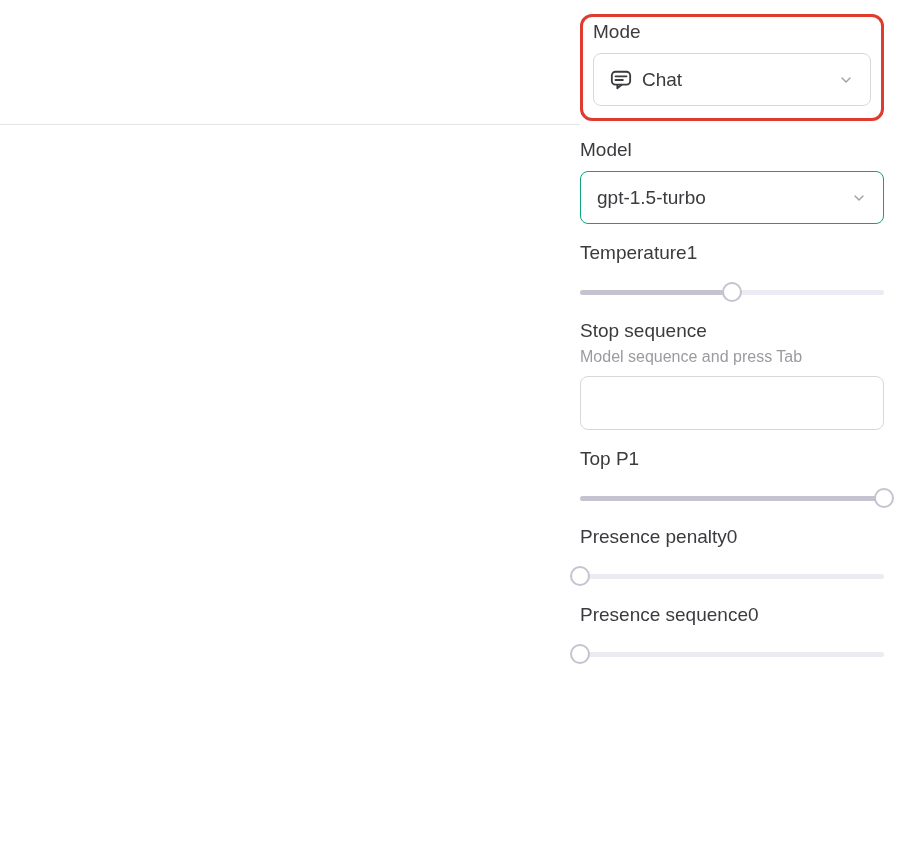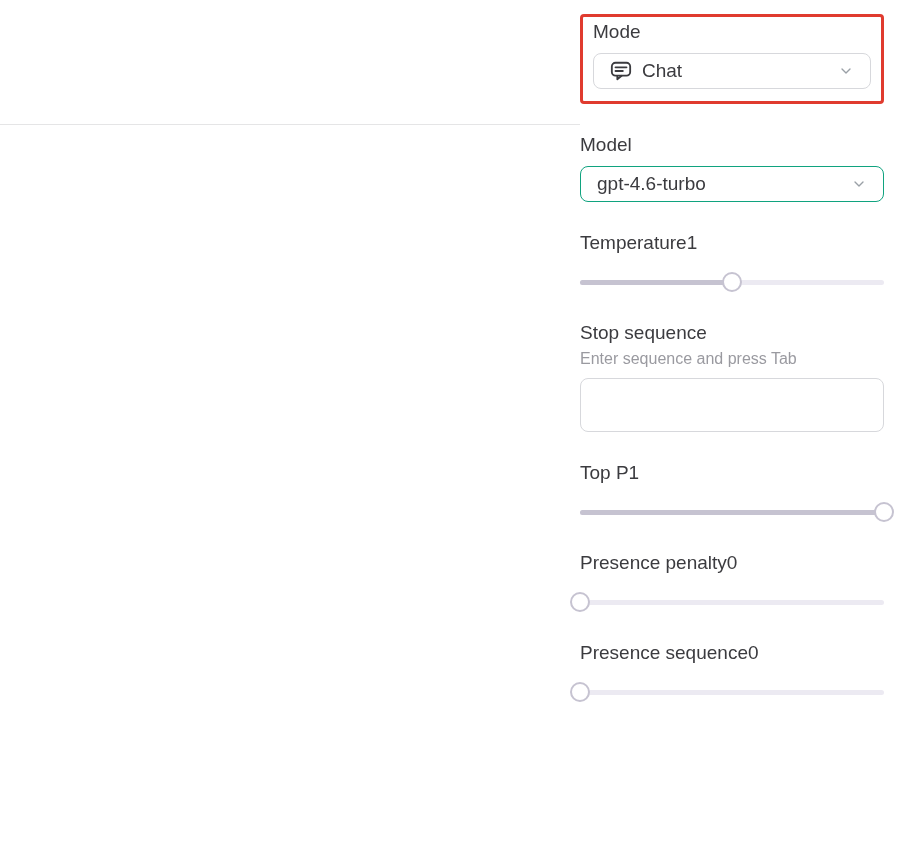--- a/index.html
+++ b/index.html
@@ -1,27 +1,27 @@
 <!DOCTYPE html>
 <html><head>
 <meta charset="utf-8">
 <style>
   * { box-sizing: border-box; margin: 0; padding: 0; }
   html, body { width: 900px; height: 851px; font-family: -apple-system, "Segoe UI", Helvetica, Arial, sans-serif; color:#333; background:#fff; }
   .page { display:flex; width:900px; height:851px; }
   .left  { flex:1; position:relative; }
   .left-hr { position:absolute; top:124px; left:0; right:0; height:1px; background:#e5e5e6; }
   .panel { width:320px; padding:14px 16px 0 0; }
-  .highlight-box { border:3px solid #e03b2f; border-radius:4px; padding:4px 10px 12px 10px; margin-bottom:14px; }
-  .group { margin-top:30px; }
+  .highlight-box { border:3px solid #e03b2f; border-radius:12px; padding:4px 10px 12px 10px; margin-bottom:14px; }
+  .group { margin-top:18px; }
   .label { font-size:19px; color:#3b3b3f; margin-bottom:10px; }
   .hint  { font-size:16px; color:#9a9aa0; margin-top:-4px; margin-bottom:10px; }
   .select {
     display:flex; align-items:center; justify-content:space-between;
-    height:36px; padding:0 16px; border:1px solid #d7d8dc; border-radius:8px;
+    height:53px; padding:0 16px; border:1px solid #d7d8dc; border-radius:8px;
     font-size:19px; color:#3b3b3f; background:#fff; cursor:pointer;
   }
   .select.model { border:1px solid #10a37f; }
   .select .left-slot { display:flex; align-items:center; gap:10px; }
   .chev { width:16px; height:16px; }
   .chev path { stroke:#9aa0a6; stroke-width:2; fill:none; stroke-linecap:round; stroke-linejoin:round; }
   .chat-icon { width:22px; height:22px; }
   .chat-icon rect { fill:none; stroke:#3b3b3f; stroke-width:2; rx:4; }
   .chat-icon line { stroke:#3b3b3f; stroke-width:2; stroke-linecap:round; }
   .chat-icon polyline { fill:none; stroke:#3b3b3f; stroke-width:2; stroke-linejoin:round; }
@@ -67,21 +67,21 @@
         </span>
         <svg class="chev" viewBox="0 0 24 24">
             <path d="M6 9l6 6 6-6"></path>
           </svg>
       </div>
     </div>
 
     <div class="group">
       <div class="label">Model</div>
       <div class="select model">
-        <span>gpt-4.6-turbo</span>
+        <span>gpt-1.5-turbo</span>
         <svg class="chev" viewBox="0 0 24 24">
             <path d="M6 9l6 6 6-6"></path>
           </svg>
       </div>
     </div>
 
     <div class="group">
       <div class="row">
         <span class="param-label">Temperature</span>
         <span class="param-value">1</span>
@@ -89,21 +89,21 @@
       <div class="slider">
         <div class="track"></div>
         <div class="fill" style="width: 50%;"></div>
         <div class="thumb" style="left: 50%;"></div>
       </div>
     </div>
 
 
     <div class="group">
       <div class="label">Stop sequence</div>
-      <div class="hint">Enter sequence and press Tab</div>
+      <div class="hint">Model sequence and press Tab</div>
       <input class="textbox" type="text" value="" style="">
     </div>
 
     <div class="group">
       <div class="row">
         <span class="param-label">Top P</span>
         <span class="param-value">1</span>
       </div>
       <div class="slider">
         <div class="track"></div>

